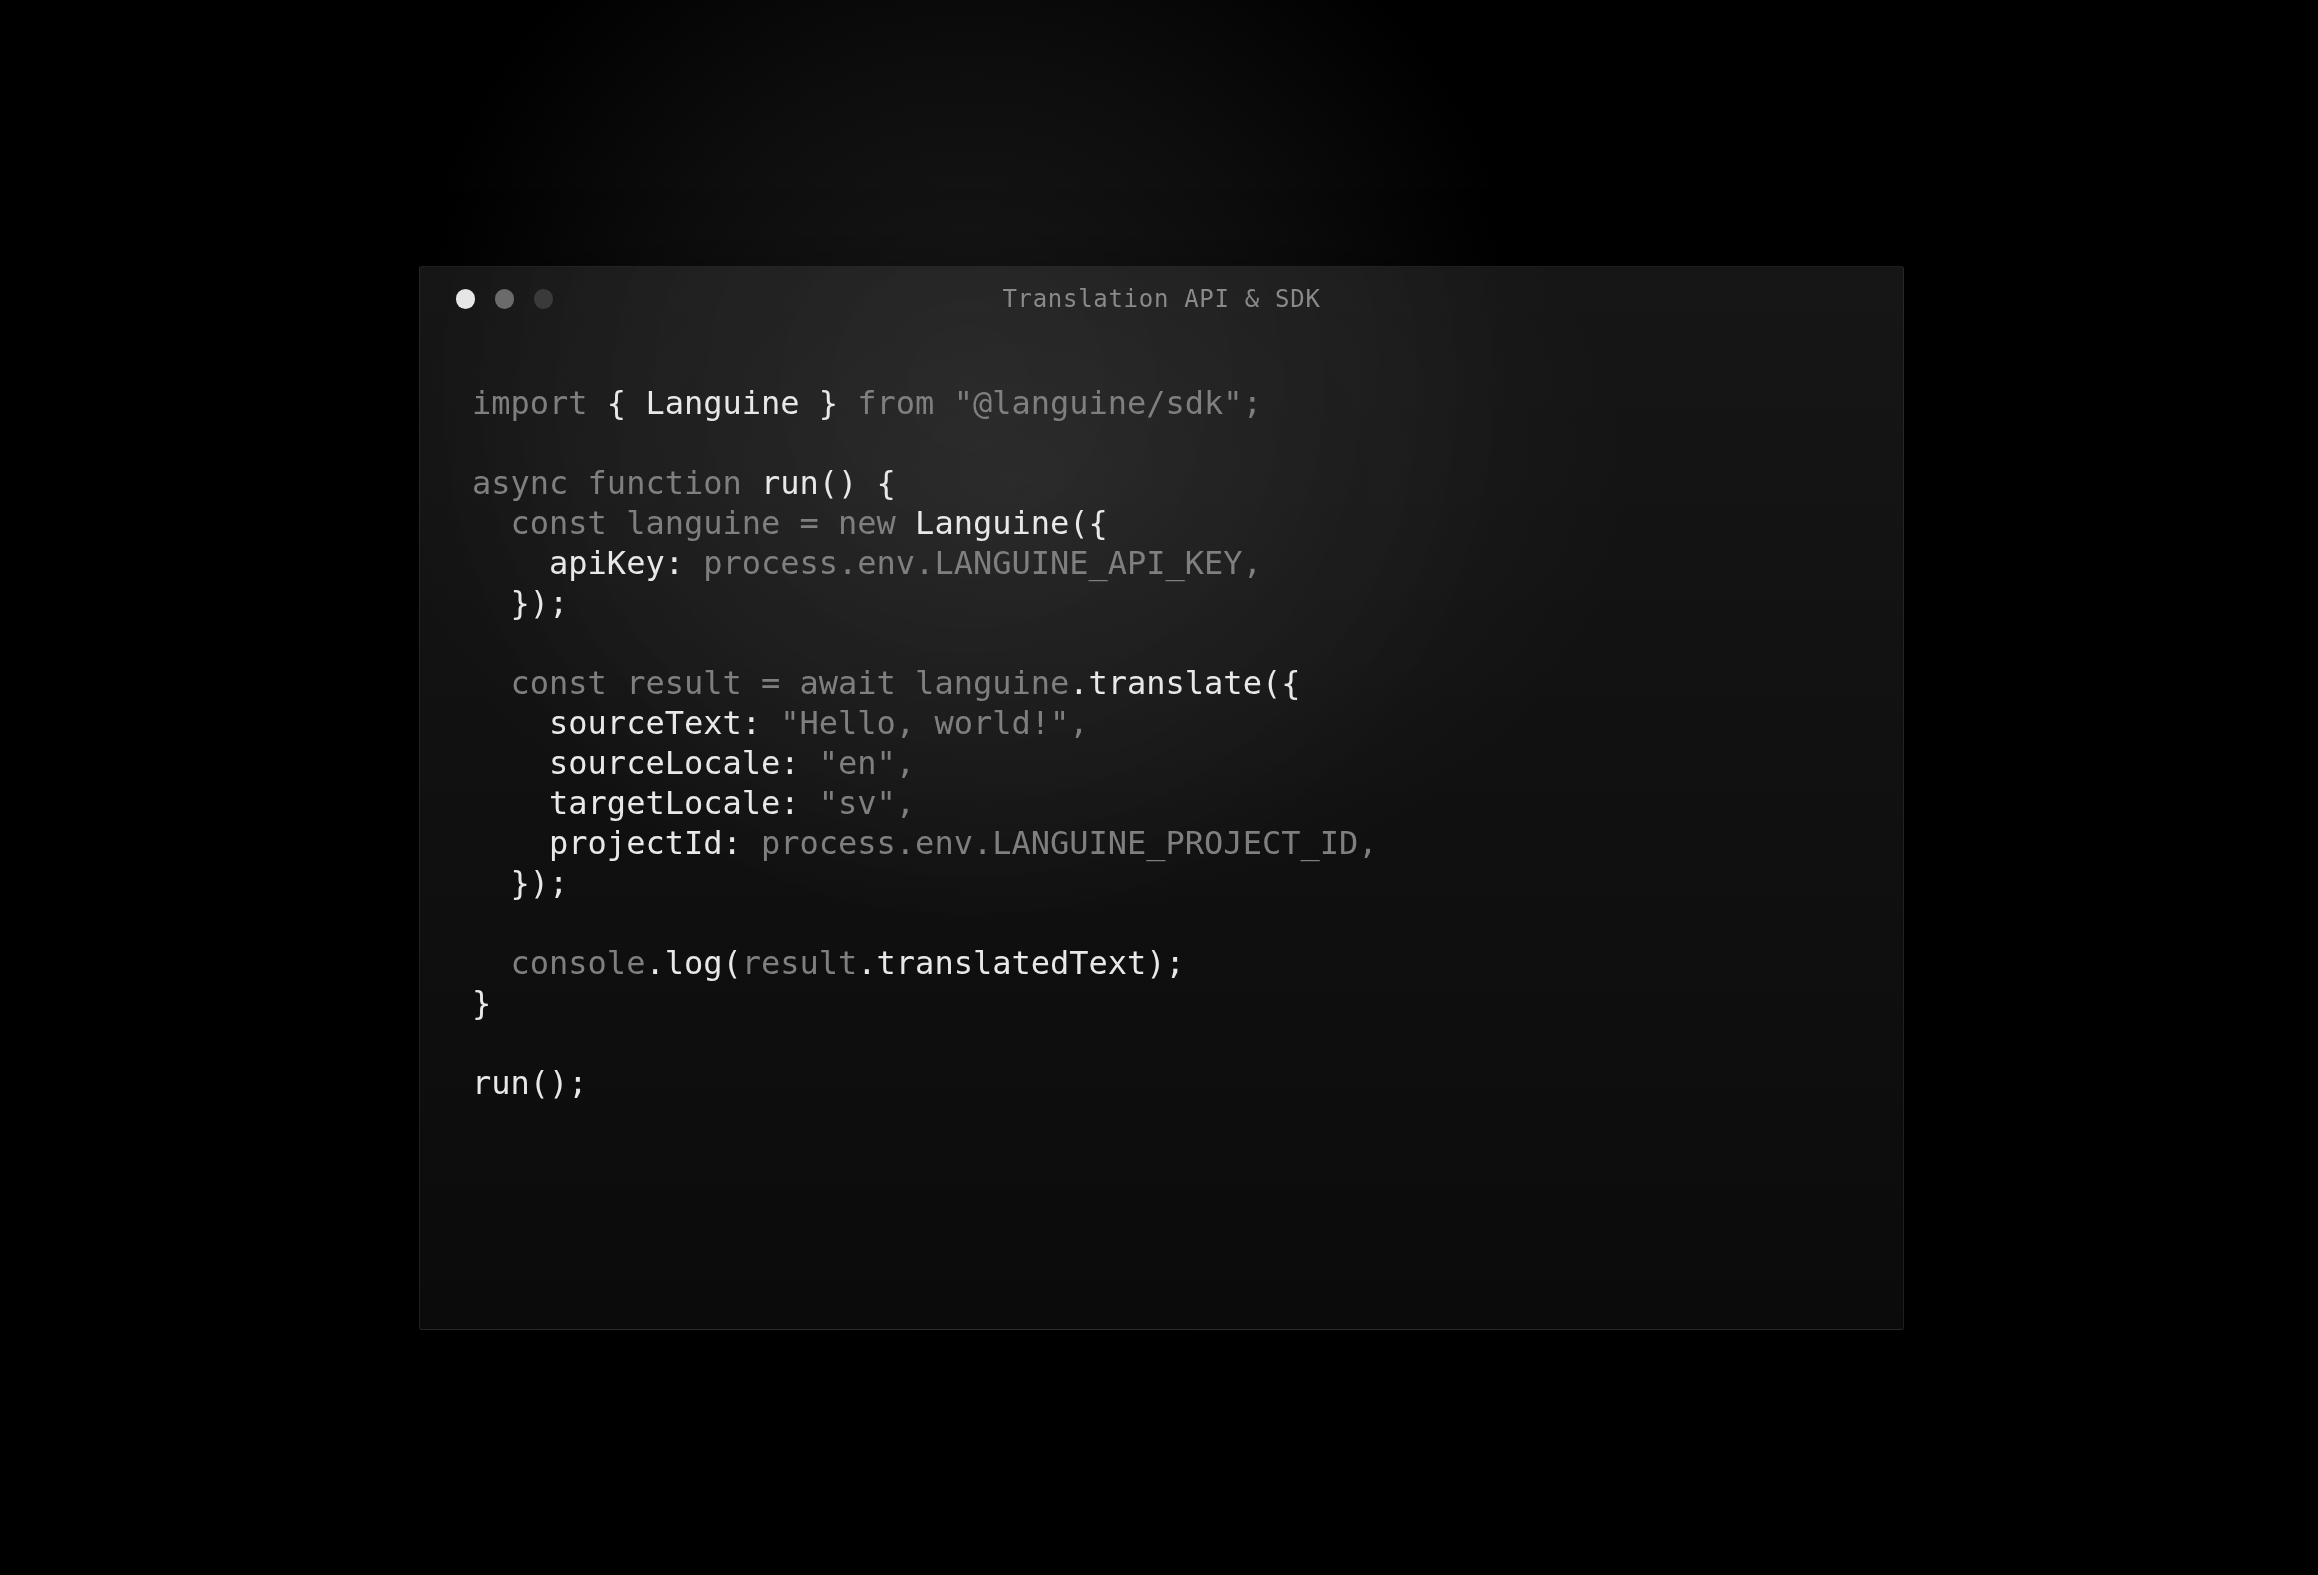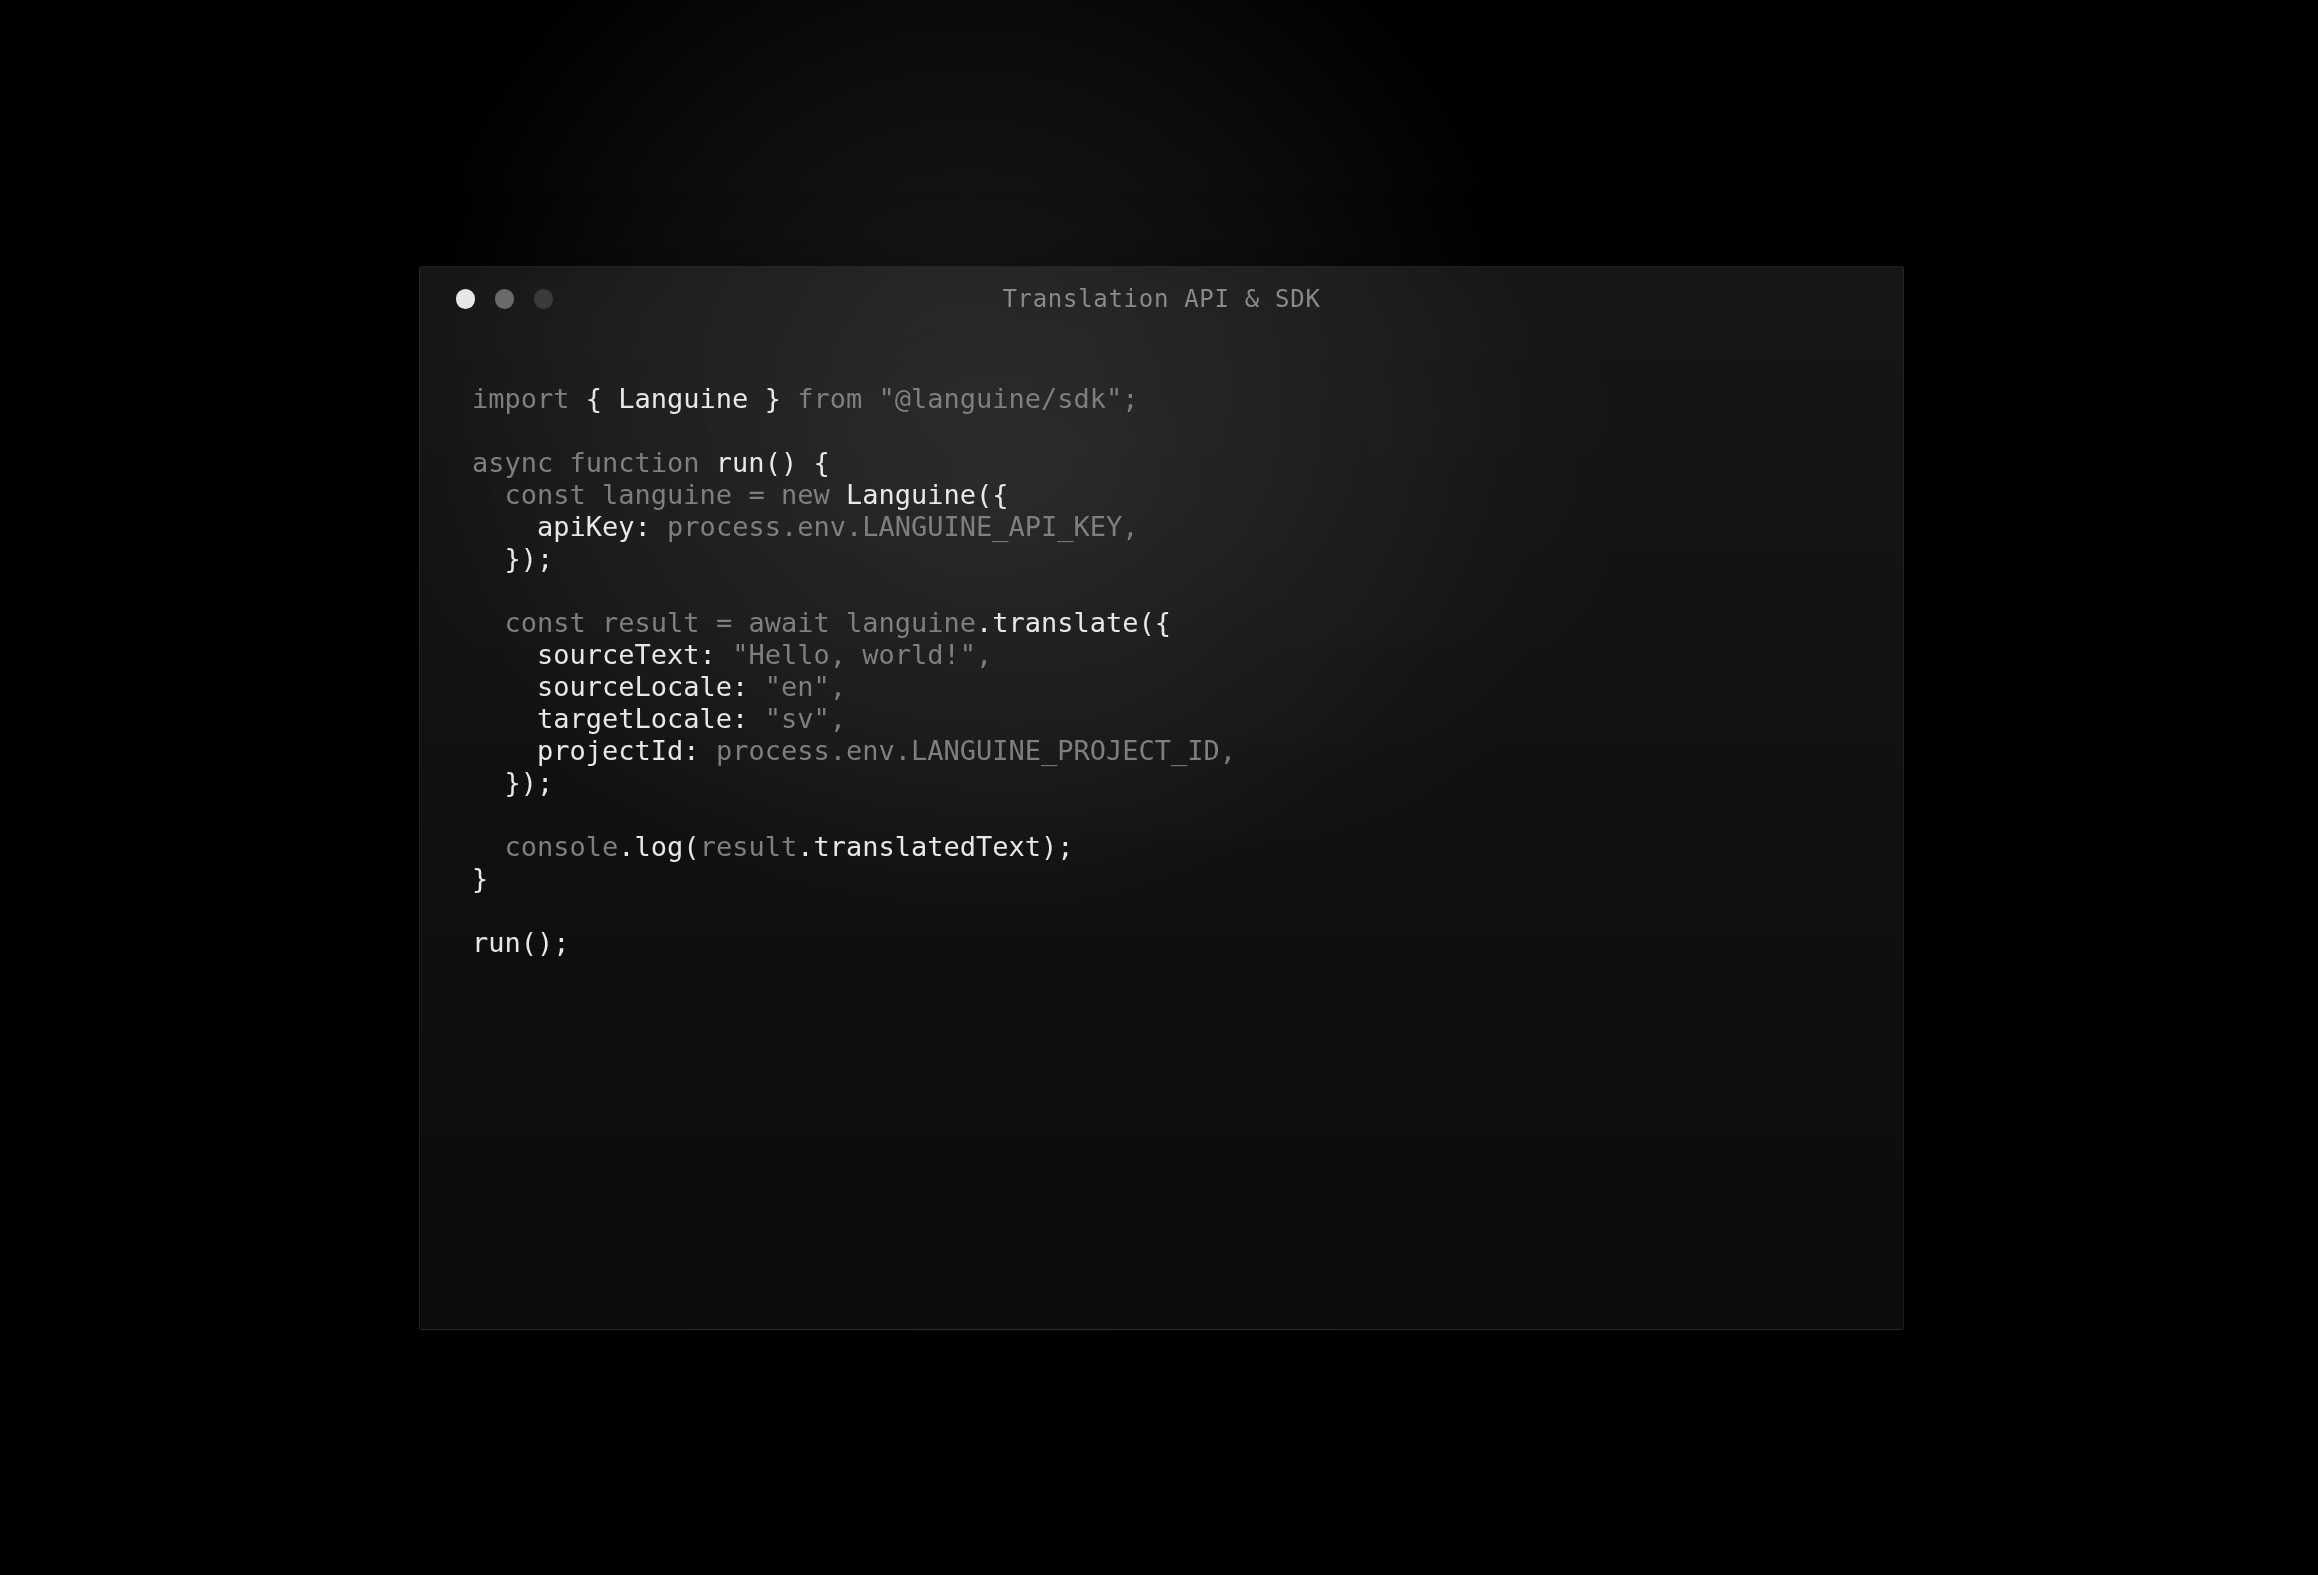--- a/index.html
+++ b/index.html
@@ -70,22 +70,22 @@
     left: 0;
     right: 0;
     text-align: center;
     color: #8a8a8a;
     font-size: 24px;
     letter-spacing: 0.7px;
   }
 
   .code {
     padding: 52px 52px 0 52px;
-    font-size: 27px;
-    line-height: 32px;
+    font-size: 32px;
+    line-height: 40px;
     white-space: pre;
     color: #e8e8e8;
   }
 
   .c-kw   { color: #7f7f7f; }  
   .c-id   { color: #e8e8e8; }  
   .c-prop { color: #e8e8e8; }  
   .c-str  { color: #7f7f7f; }  
   .c-dim  { color: #7f7f7f; }  
   .c-punc { color: #e8e8e8; }  

